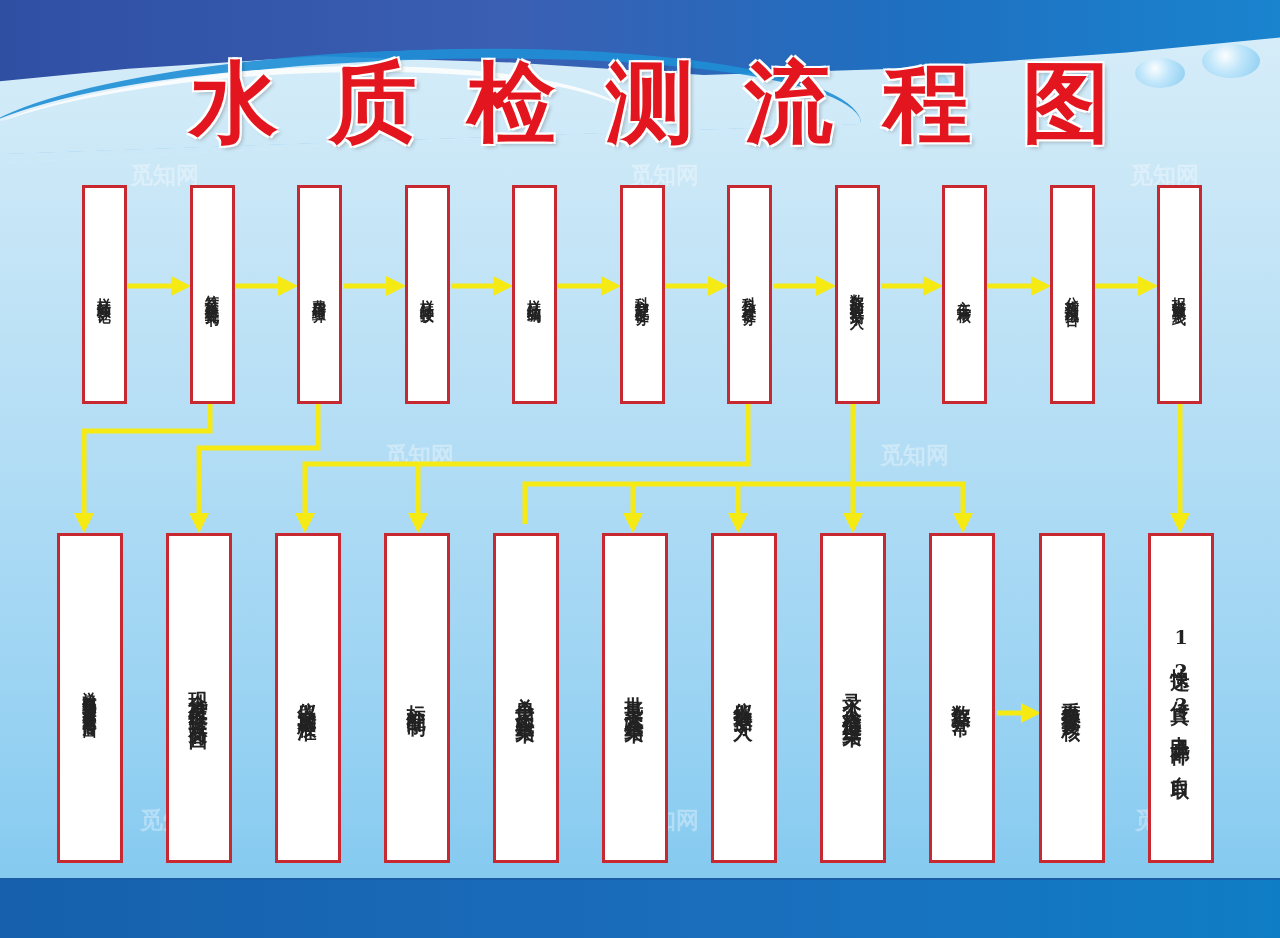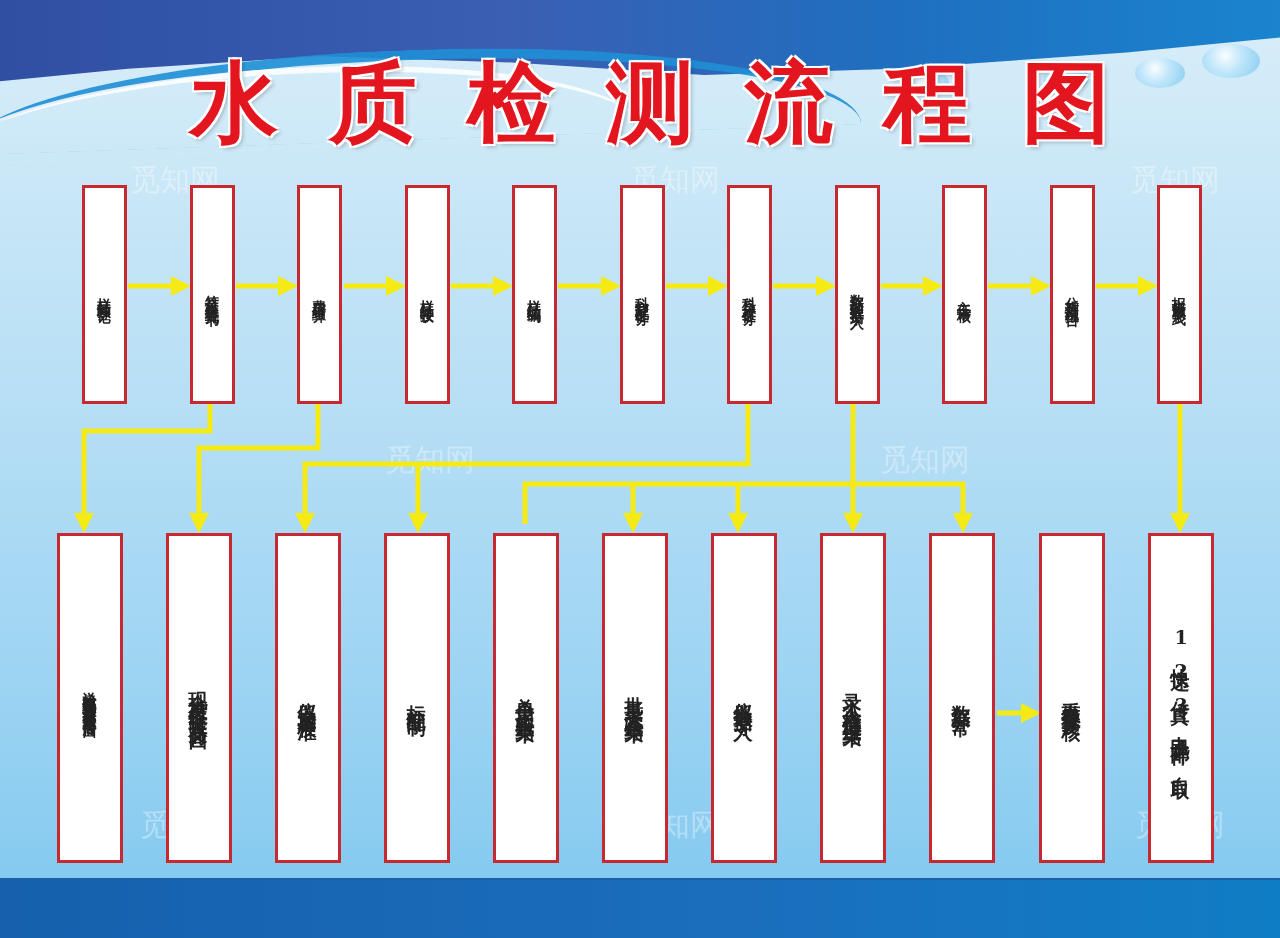--- a/index.html
+++ b/index.html
@@ -63,22 +63,22 @@
   }
   .bottom-band-line {
     position: absolute; left: 0; top: 878px; width: 1280px; height: 6px;
     background: #1b5ea8;
   }
   .bottom-band-line2 {
     position: absolute; left: 0; top: 886px; width: 1280px; height: 4px;
     background: #7fc8ef;
   }
   .watermark {
-    position: absolute; font-size: 30px; color: rgba(255,255,255,0.35);
-    font-family: "DejaVu Sans", sans-serif; font-weight: normal;
+    position: absolute; font-size: 23px; color: rgba(255,255,255,0.35);
+    font-family: "DejaVu Sans", sans-serif; font-weight: bold;
   }
   svg.connectors { position: absolute; left: 0; top: 0; width: 1280px; height: 938px; pointer-events: none; }
 </style>
 </head>
 <body>
 
 <div class="banner-top"></div>
 <div class="swoosh"></div>
 <div class="swoosh2"></div>
 <div class="bubble" style="left:905px;top:70px;width:44px;height:26px;"></div>

